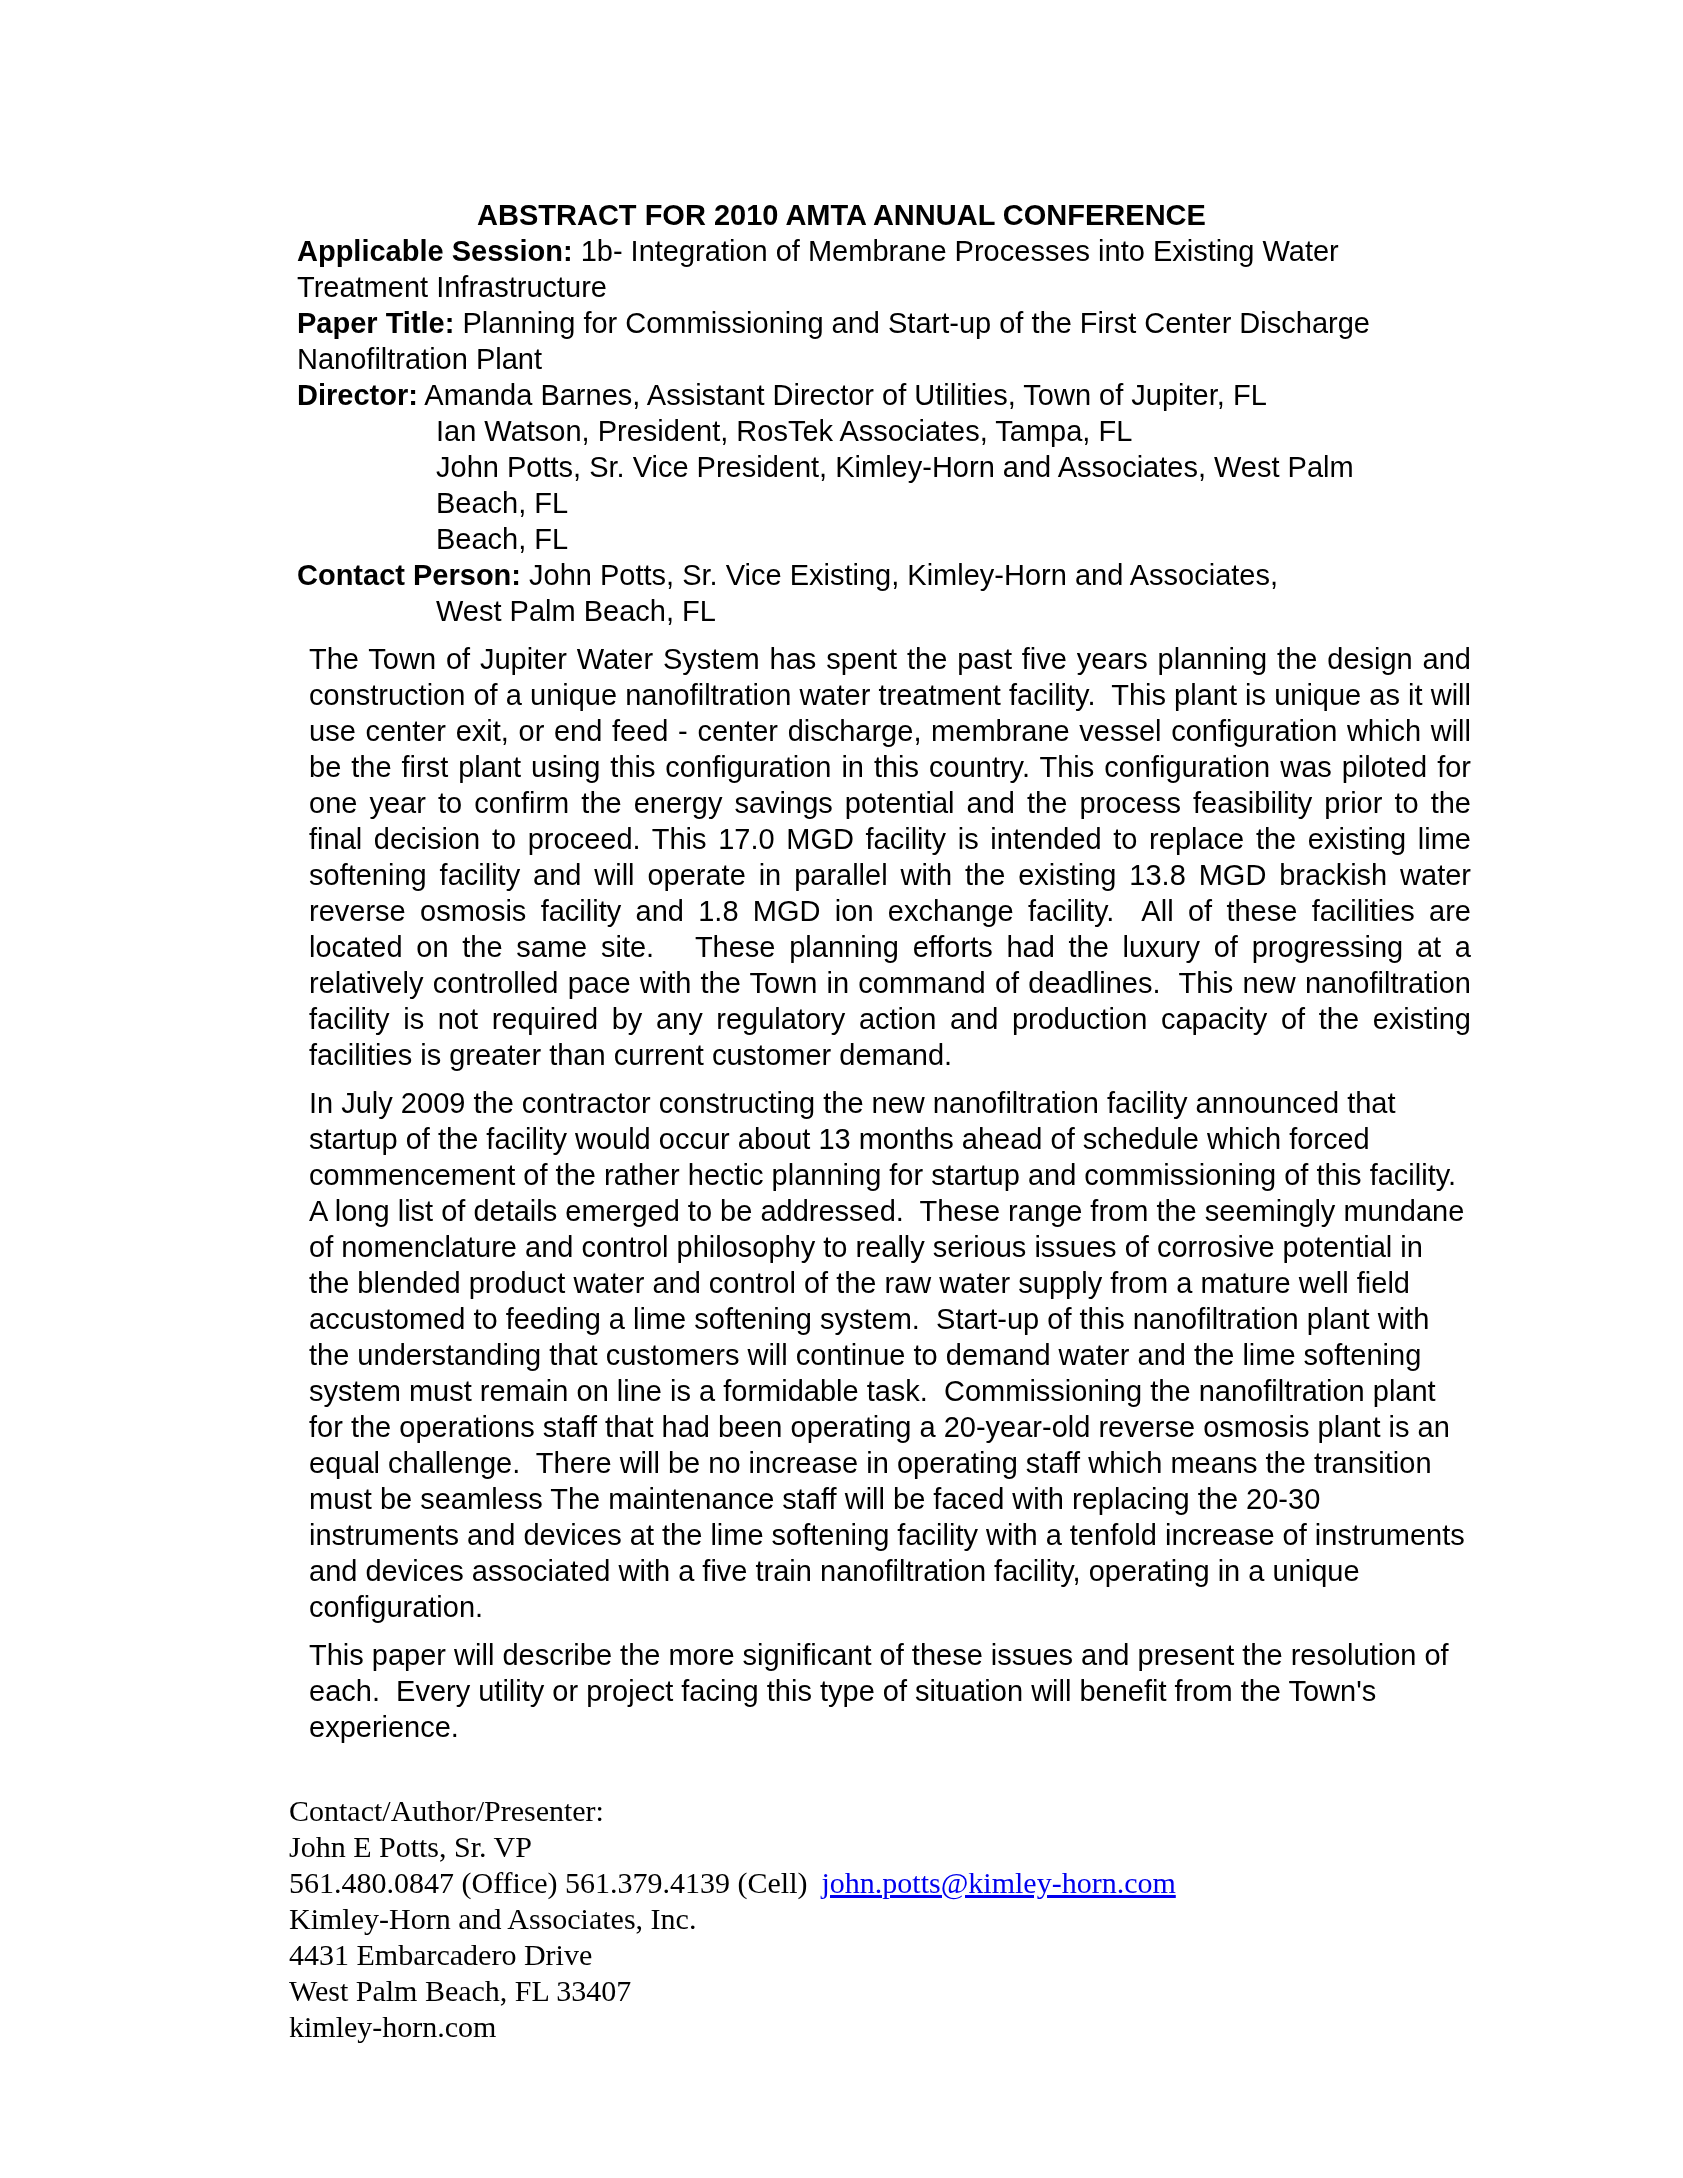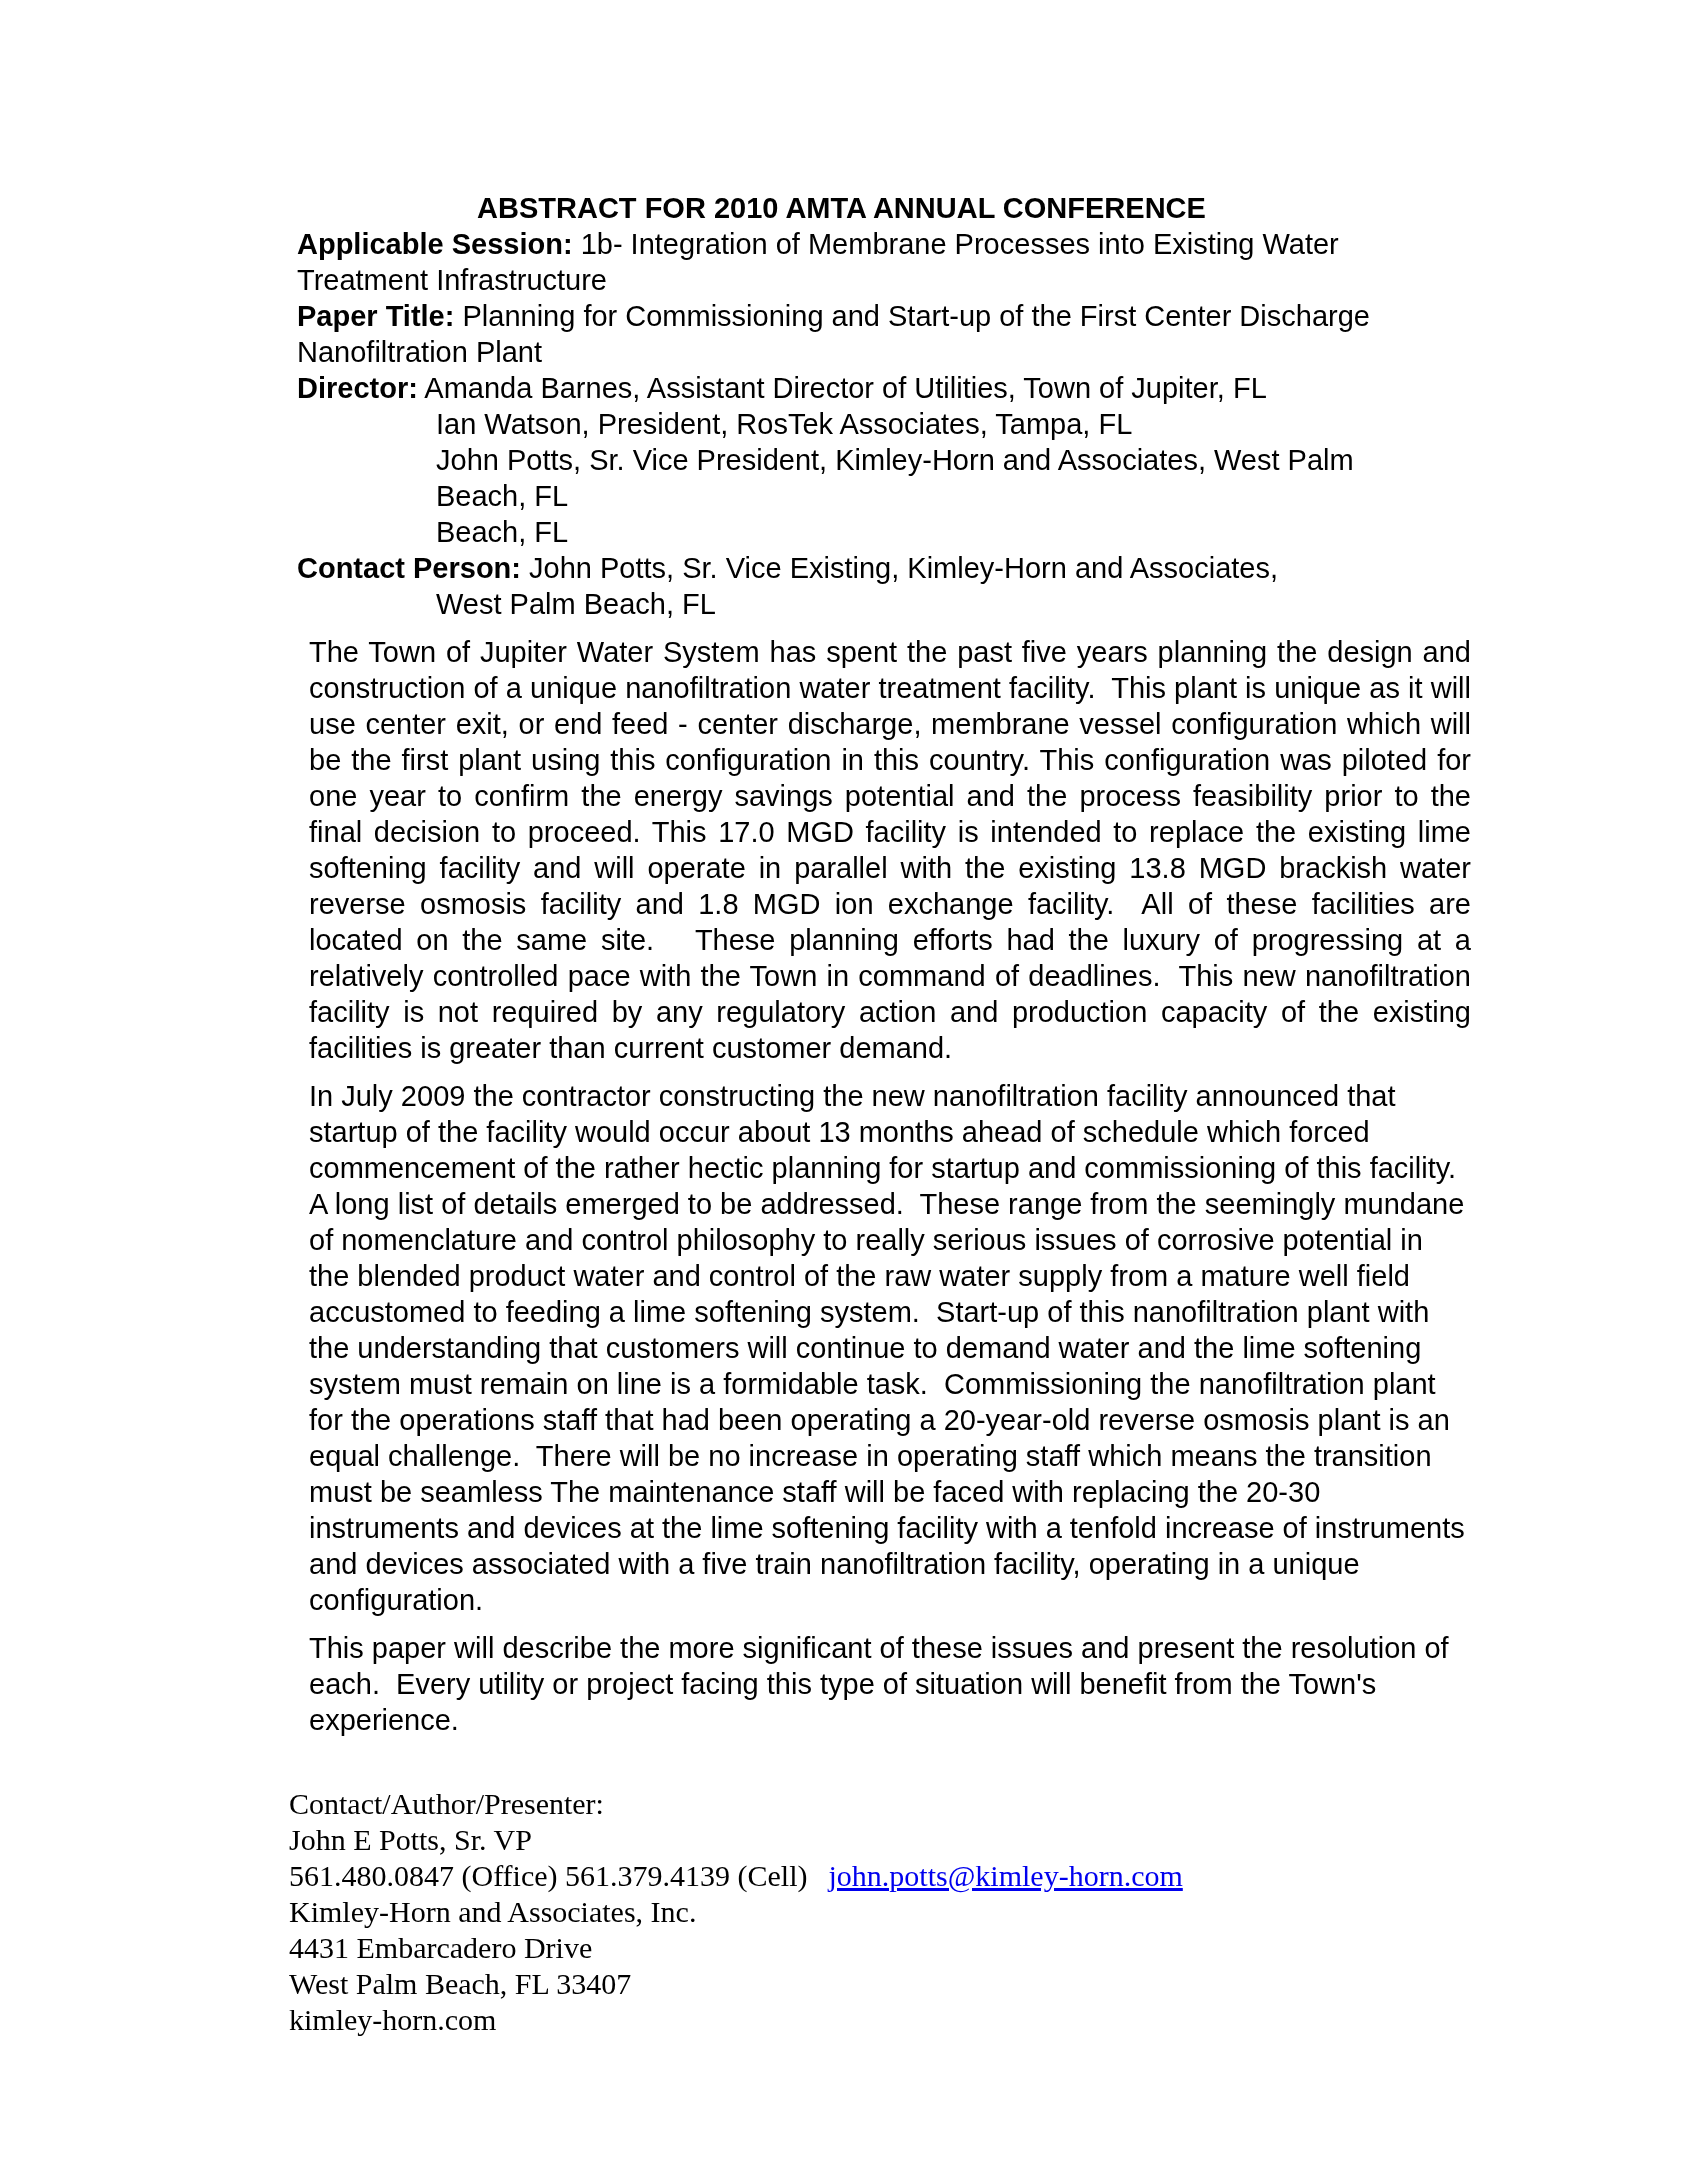--- a/index.html
+++ b/index.html
@@ -8,21 +8,21 @@
     width: 1683px;
     height: 2178px;
     background: #ffffff;
     color: #000000;
     overflow: hidden;
     font-family: "Liberation Sans", sans-serif;
   }
   .content {
     position: absolute;
     left: 297px;
-    top: 190px;
+    top: 197px;
     width: 1186px;
     font-size: 29px;
     line-height: 36px;
   }
   .title {
     font-weight: bold;
     text-align: center;
     margin-right: 97px;
     white-space: pre-wrap;
   }
@@ -35,21 +35,21 @@
   .contact {
     font-family: "Liberation Serif", serif;
     font-size: 30px;
     line-height: 36px;
     margin-left: -8px;
   }
   .cline { white-space: pre-wrap; font-family: Liberation Serif, serif; }
   .email {
     color: #0000EE;
     text-decoration: underline;
-    margin-left: 21px;
+    margin-left: 14px;
     cursor: pointer;
   }
 </style>
 </head>
 <body>
 
 <div class="page">
   <div class="content">
 
     <div class="title">ABSTRACT FOR 2010 AMTA ANNUAL CONFERENCE</div>

